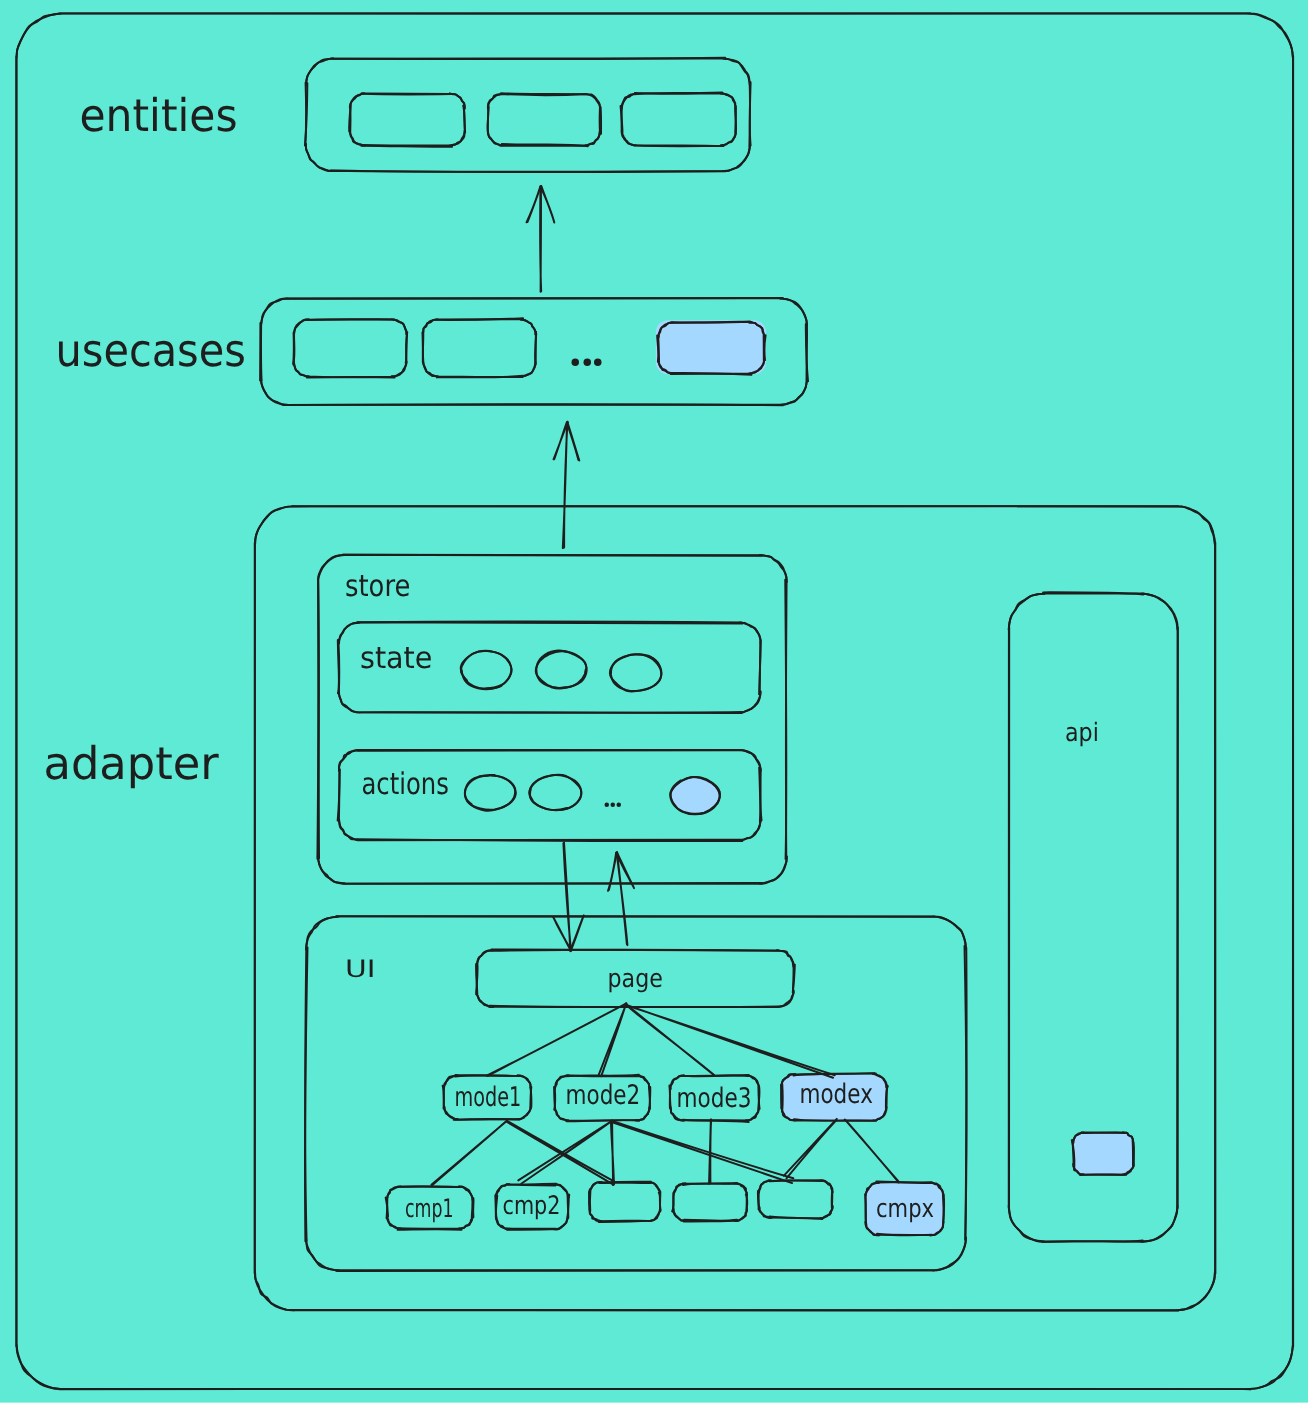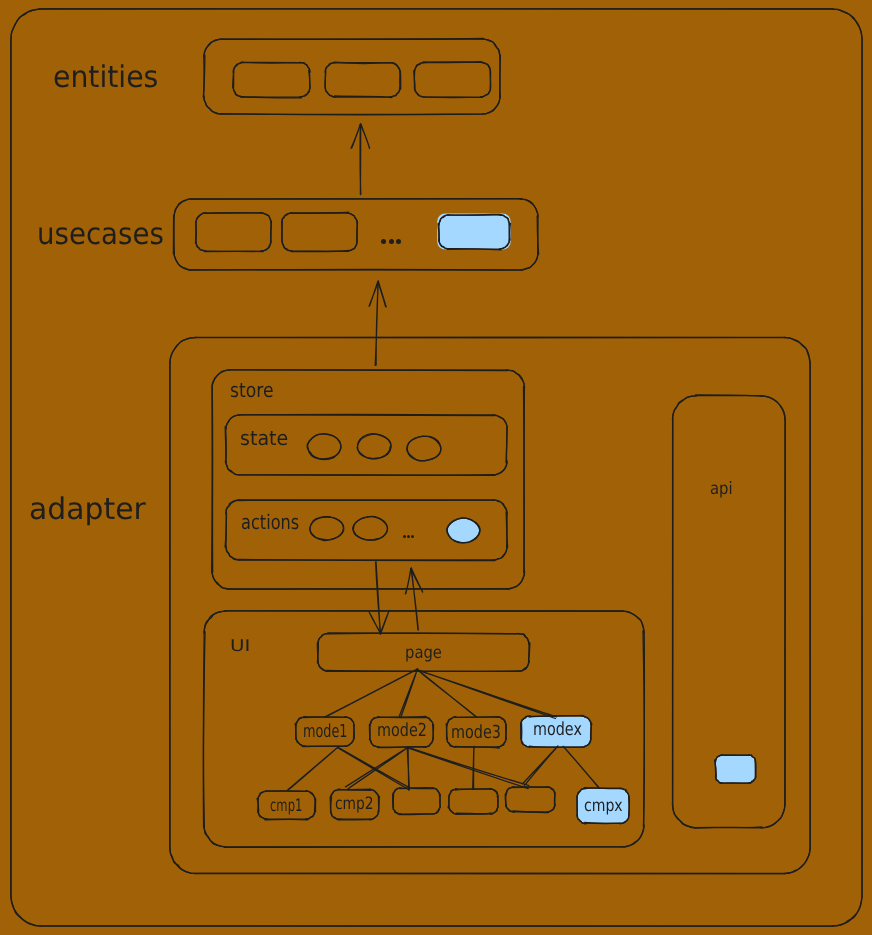--- a/index.html
+++ b/index.html
@@ -1,20 +1,20 @@
 <!DOCTYPE html>
 <html><head>
 <meta charset="utf-8">
 <title>architecture diagram</title>
 <style>
 
 html,body{margin:0;padding:0;background:#ffffff;}
 body{width:872px;height:935px;overflow:hidden;
      font-family:"DejaVu Sans",sans-serif;-webkit-font-smoothing:antialiased;}
-#stage{position:relative;width:872px;height:935px;background:#a16207;}
+#stage{position:relative;width:872px;height:935px;background:#5eead4;}
 svg#canvas{position:absolute;left:0;top:0;width:872px;height:935px;display:block;
            shape-rendering:geometricPrecision;}
 .ink{fill:none;stroke:#1e1e1e;stroke-width:1.3;stroke-linecap:round;stroke-linejoin:round;}
 .fillblue{fill:#a5d8ff;stroke:none;}
 .ellipsis{position:absolute;display:flex;align-items:center;gap:var(--gap);}
 .ellipsis i{display:block;width:var(--dot);height:var(--dot);
             border-radius:50%;background:#1e1e1e;}
 .lbl{position:absolute;color:#1e1e1e;white-space:nowrap;line-height:0;
      -webkit-font-smoothing:antialiased;text-rendering:geometricPrecision;
      font-family:"DejaVu Sans",sans-serif;font-weight:400;

